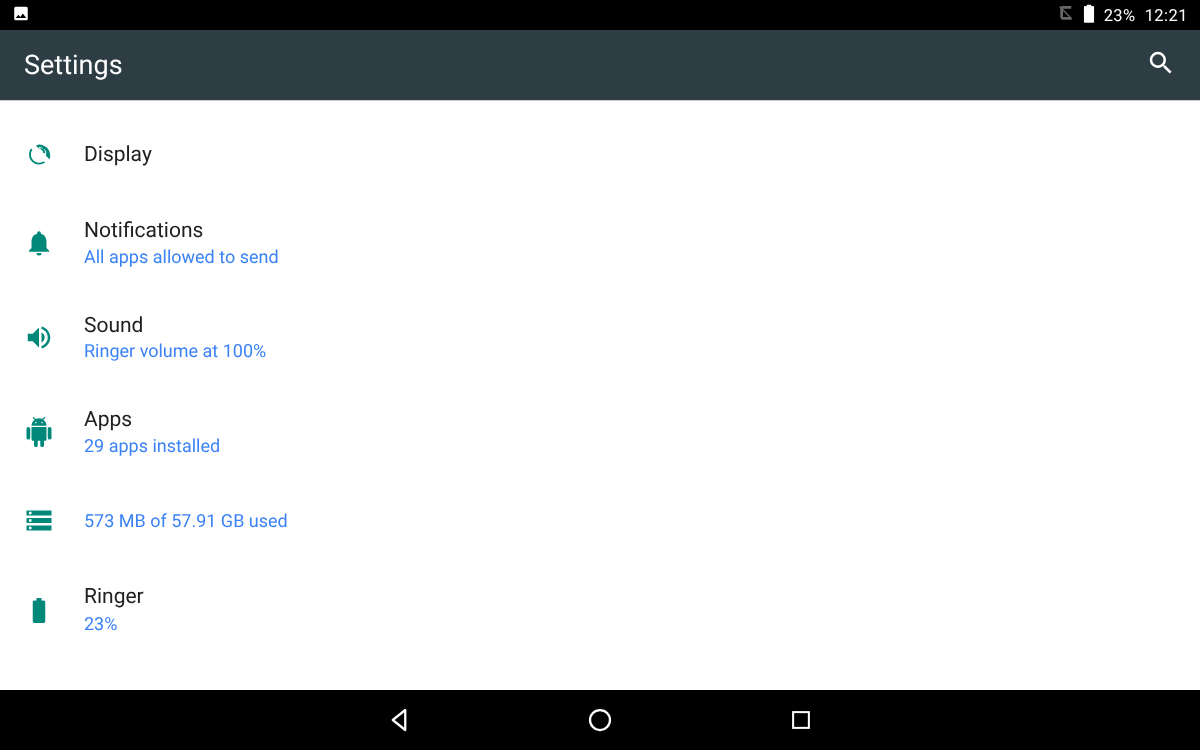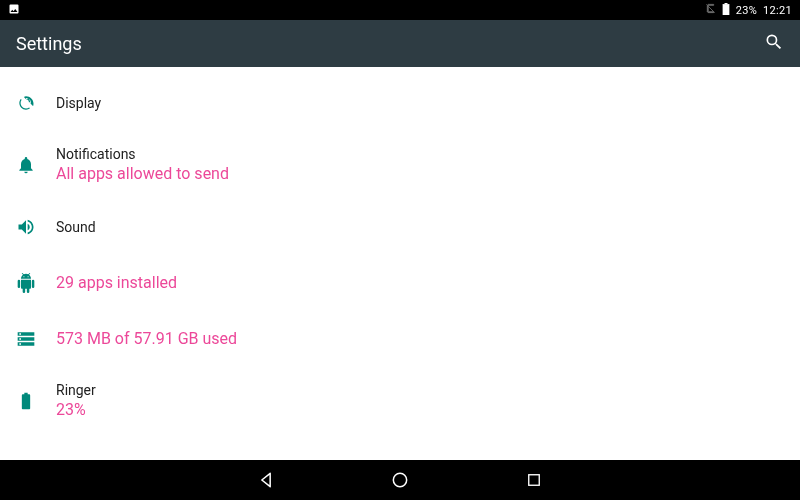--- a/index.html
+++ b/index.html
@@ -66,22 +66,22 @@
     display: flex;
     flex-direction: column;
     justify-content: center;
   }
   .item-title {
     font-size: 14px;
     color: #212121;
     line-height: 1.3;
   }
   .item-sub {
-    font-size: 16px;
-    color: #ec4899;
+    font-size: 12px;
+    color: #3b82f6;
     line-height: 1.3;
     margin-top: 1px;
   }
   .item-sub:empty { display: none; }
   .nav-bar {
     height: 40px;
     background: #000000;
     display: flex;
     align-items: center;
     justify-content: center;
@@ -168,30 +168,32 @@
     </li>
 
     <li class="settings-item">
       <span class="icon-slot">
         <svg class="icon-teal" width="20" height="20" viewBox="0 0 24 24">
             <path d="M3 9v6h4l5 5V4L7 9H3zm13.5 3A4.5 4.5 0 0 0 14 7.97v8.05c1.48-.73 2.5-2.25 2.5-4.02zM14 3.23v2.06c2.89.86 5 3.54 5 6.71s-2.11 5.85-5 6.71v2.06c4.01-.91 7-4.49 7-8.77s-2.99-7.86-7-8.77z"></path>
           </svg>
       </span>
       <span class="text-slot">
         <span class="item-title">Sound</span>
+        <span class="item-sub">Ringer volume at 100%</span>
       </span>
     </li>
 
     <li class="settings-item">
       <span class="icon-slot">
         <svg class="icon-teal" width="20" height="20" viewBox="0 0 24 24">
             <path d="M6 18c0 .55.45 1 1 1h1v3.5a1.5 1.5 0 0 0 3 0V19h2v3.5a1.5 1.5 0 0 0 3 0V19h1c.55 0 1-.45 1-1V8H6v10zM3.5 8A1.5 1.5 0 0 0 2 9.5v7a1.5 1.5 0 0 0 3 0v-7A1.5 1.5 0 0 0 3.5 8zm17 0A1.5 1.5 0 0 0 19 9.5v7a1.5 1.5 0 0 0 3 0v-7A1.5 1.5 0 0 0 20.5 8zM15.53 2.16l1.3-1.3a.5.5 0 0 0-.71-.71l-1.48 1.48C13.85 1.23 12.95 1 12 1s-1.85.23-2.64.63L7.88.15a.5.5 0 0 0-.71.71l1.31 1.31C6.97 3.26 6 5.01 6 7h12c0-1.99-.97-3.75-2.47-4.84zM10 5H9V4h1v1zm5 0h-1V4h1v1z"></path>
           </svg>
       </span>
       <span class="text-slot">
+        <span class="item-title">Apps</span>
         <span class="item-sub">29 apps installed</span>
       </span>
     </li>
 
     <li class="settings-item">
       <span class="icon-slot">
         <svg class="icon-teal" width="20" height="20" viewBox="0 0 24 24">
             <path d="M2 20h20v-4H2v4zm2-3h2v2H4v-2zM2 4v4h20V4H2zm4 3H4V5h2v2zm-4 7h20v-4H2v4zm2-3h2v2H4v-2z"></path>
           </svg>
       </span>

